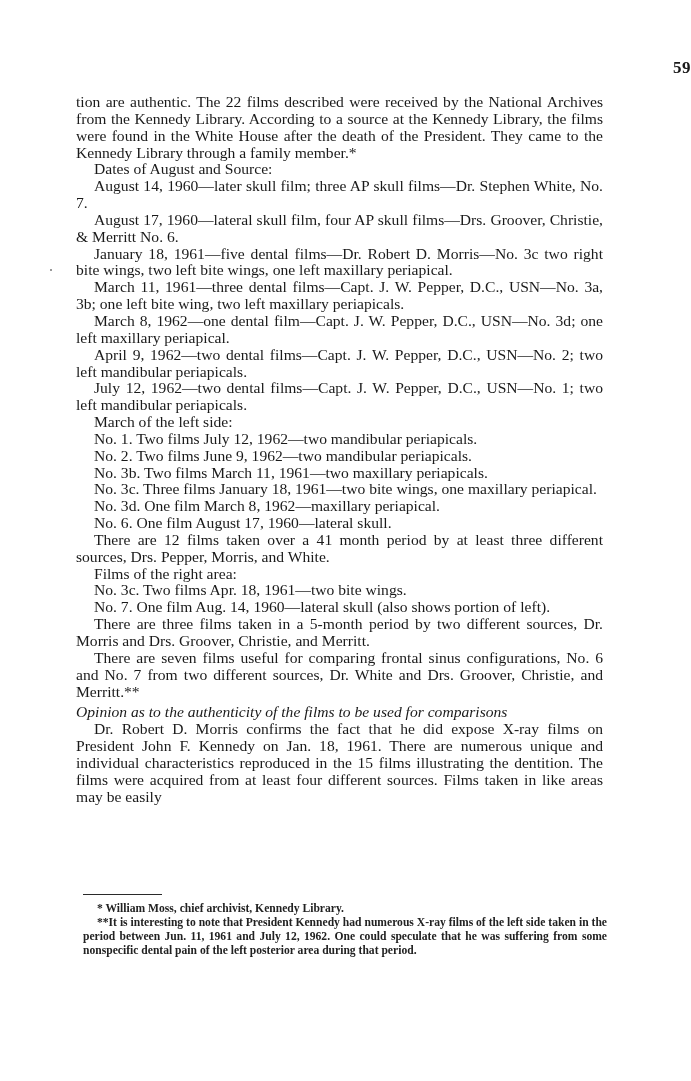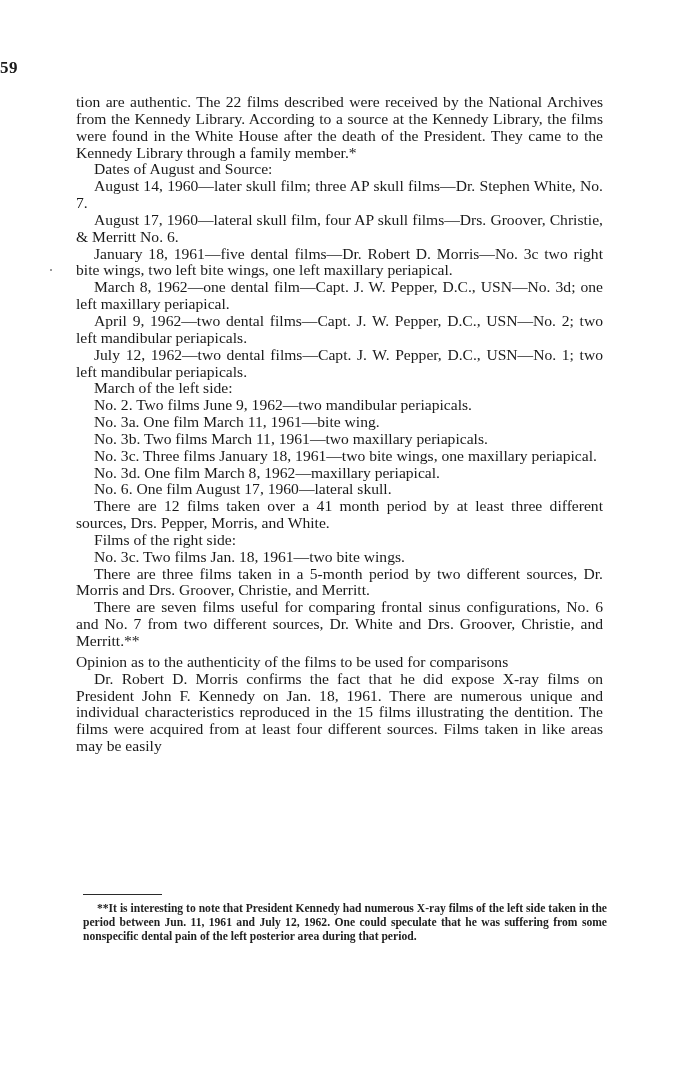--- a/index.html
+++ b/index.html
@@ -20,21 +20,21 @@
       left: 0; top: 0;
       width: 691px;
       height: 1081px;
       background: #ffffff;
     }
     .page-number {
       position: absolute;
       top: 58px;
       left: 0;
       width: 691px;
-      text-align: left;
+      text-align: right;
       font-family: "Liberation Serif", "DejaVu Serif", serif;
       font-weight: bold;
       font-size: 17px;
       letter-spacing: 0.5px;
     }
     .body-text {
       position: absolute;
       left: 76px;
       top: 94px;
       width: 527px;
@@ -42,20 +42,21 @@
       font-size: 15.6px;
       line-height: 16.85px;
     }
     .body-text p {
       margin: 0;
       text-align: justify;
       text-align-last: left;
     }
     .ind { text-indent: 18px; }
     .heading-italic {
+      font-style: italic;
       margin-top: 4px !important;
     }
     .rule {
       position: absolute;
       left: 83px;
       top: 894px;
       width: 79px;
       height: 0;
       border-top: 1.3px solid #2a2a2a;
     }
@@ -94,41 +95,44 @@
   <div class="page-number">59</div>
 
   <div class="speck"></div>
 
   <div class="body-text">
     <p>tion are authentic. The 22 films described were received by the National Archives from the Kennedy Library. According to a source at the Kennedy Library, the films were found in the White House after the death of the President. They came to the Kennedy Library through a family member.*</p>
     <p class="ind">Dates of August and Source:</p>
     <p class="ind">August 14, 1960—later skull film; three AP skull films—Dr. Stephen White, No. 7.</p>
     <p class="ind">August 17, 1960—lateral skull film, four AP skull films—Drs. Groover, Christie, &amp; Merritt No. 6.</p>
     <p class="ind">January 18, 1961—five dental films—Dr. Robert D. Morris—No. 3c two right bite wings, two left bite wings, one left maxillary periapical.</p>
+    <p class="ind">March 11, 1961—three dental films—Capt. J. W. Pepper, D.C., USN—No. 3a, 3b; one left bite wing, two left maxillary periapicals.</p>
     <p class="ind">March 8, 1962—one dental film—Capt. J. W. Pepper, D.C., USN—No. 3d; one left maxillary periapical.</p>
     <p class="ind">April 9, 1962—two dental films—Capt. J. W. Pepper, D.C., USN—No. 2; two left mandibular periapicals.</p>
     <p class="ind">July 12, 1962—two dental films—Capt. J. W. Pepper, D.C., USN—No. 1; two left mandibular periapicals.</p>
 
     <p class="ind">March of the left side:</p>
+    <p class="ind">No. 1. Two films July 12, 1962—two mandibular periapicals.</p>
     <p class="ind">No. 2. Two films June 9, 1962—two mandibular periapicals.</p>
-    <p class="ind">No. 3a. One film March 11, 1961—bite wing.</p>
     <p class="ind">No. 3b. Two films March 11, 1961—two maxillary periapicals.</p>
     <p class="ind">No. 3c. Three films January 18, 1961—two bite wings, one maxillary periapical.</p>
     <p class="ind">No. 3d. One film March 8, 1962—maxillary periapical.</p>
     <p class="ind">No. 6. One film August 17, 1960—lateral skull.</p>
     <p class="ind">There are 12 films taken over a 41 month period by at least three different sources, Drs. Pepper, Morris, and White.</p>
 
-    <p class="ind">Films of the right side:</p>
-    <p class="ind">No. 3c. Two films Jan. 18, 1961—two bite wings.</p>
+    <p class="ind">Films of the right area:</p>
+    <p class="ind">No. 3c. Two films Apr. 18, 1961—two bite wings.</p>
+    <p class="ind">No. 7. One film Aug. 14, 1960—lateral skull (also shows portion of left).</p>
     <p class="ind">There are three films taken in a 5-month period by two different sources, Dr. Morris and Drs. Groover, Christie, and Merritt.</p>
     <p class="ind">There are seven films useful for comparing frontal sinus configurations, No. 6 and No. 7 from two different sources, Dr. White and Drs. Groover, Christie, and Merritt.**</p>
 
     <p class="heading-italic">Opinion as to the authenticity of the films to be used for comparisons</p>
     <p class="ind">Dr. Robert D. Morris confirms the fact that he did expose X-ray films on President John F. Kennedy on Jan. 18, 1961. There are numerous unique and individual characteristics reproduced in the 15 films illustrating the dentition. The films were acquired from at least four different sources. Films taken in like areas may be easily</p>
   </div>
 
   <div class="rule"></div>
 
   <div class="footnotes">
+    <p class="fn-ind">* William Moss, chief archivist, Kennedy Library.</p>
     <p class="fn-ind">**It is interesting to note that President Kennedy had numerous X-ray films of the left side taken in the period between Jun. 11, 1961 and July 12, 1962. One could speculate that he was suffering from some nonspecific dental pain of the left posterior area during that period.</p>
   </div>
 
 </div>
 
 </body></html>

